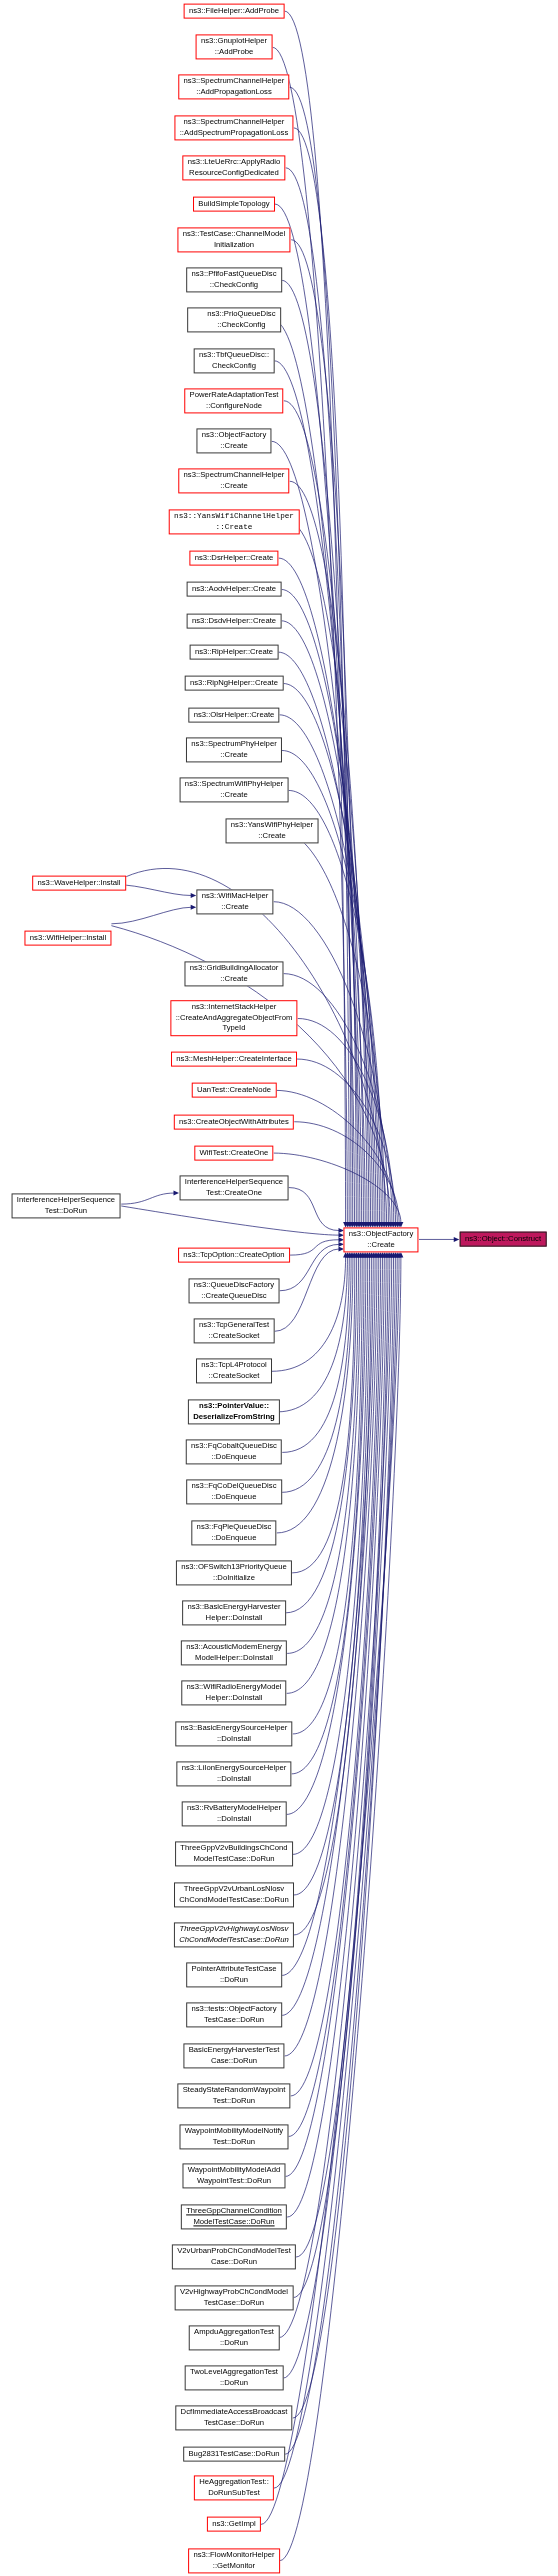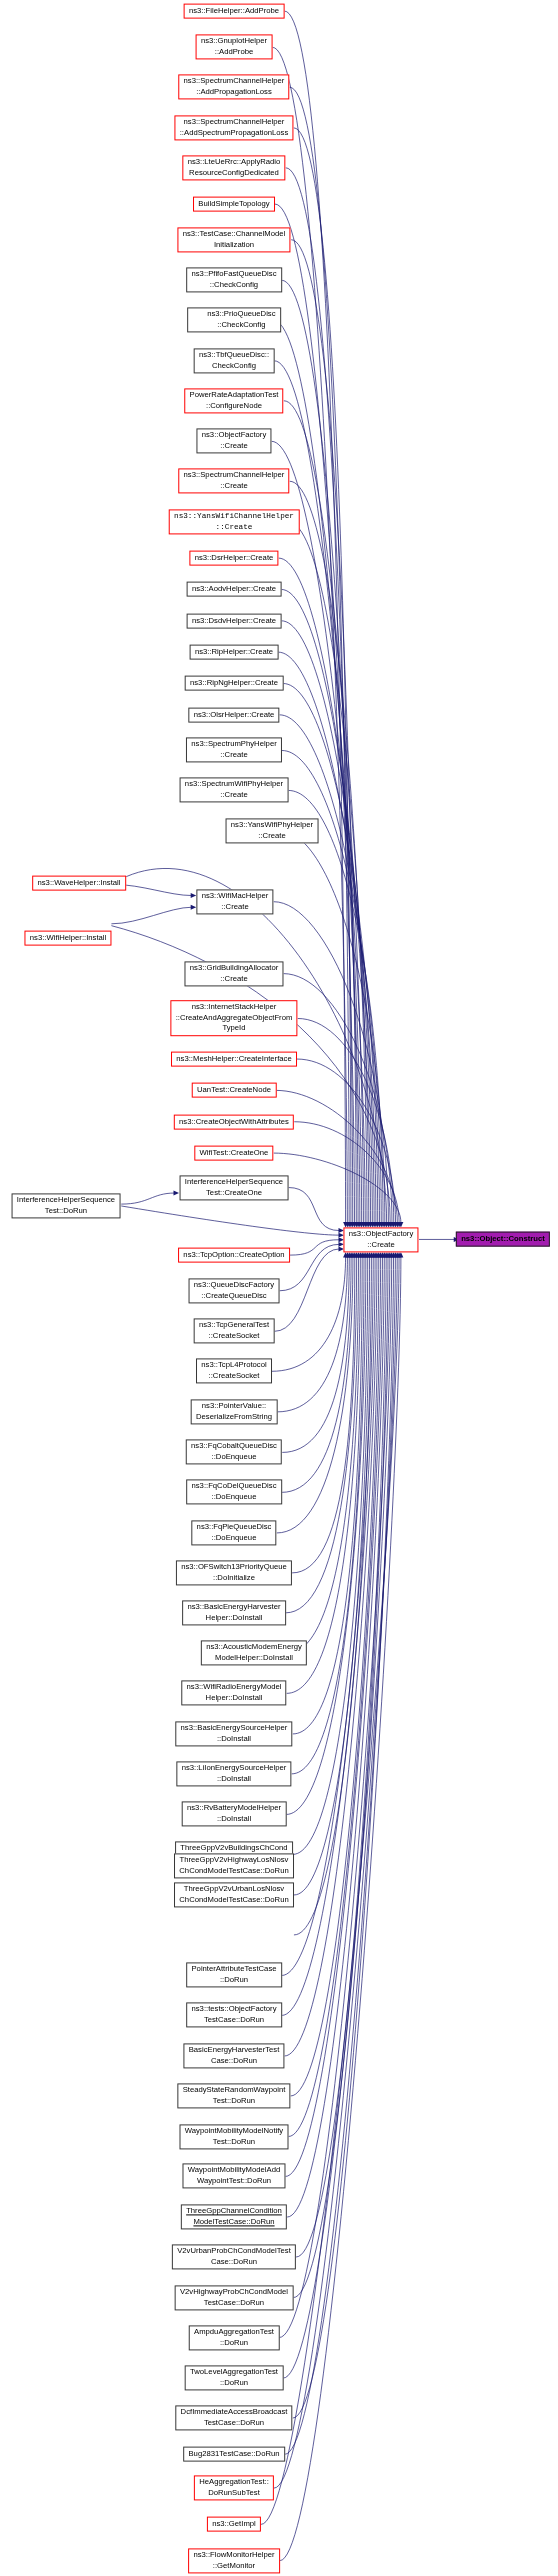--- a/index.html
+++ b/index.html
@@ -20,24 +20,23 @@
     line-height:10.4px;
     padding:1.2px 4.3px;
     text-align:center;
     white-space:pre-line;
     transform:translate(-50%,-50%);
     cursor:pointer;
   }
   .node.linked{border:0.6px solid #ff0000;}
   .node.hub{border:0.6px solid #ff0000;}
   .node.current{
-    background:#a21caf;
+    background:#be185d;
     border:0.9px solid #222222;
     cursor:default;
-    font-weight:bold;
   }
 </style>
 </head>
 <body>
 
 <div id="canvas">
   <svg id="edges" xmlns="http://www.w3.org/2000/svg" width="559" height="2576" viewBox="0 0 909 4191">
       <path d="M 462.5 18 C 547.5 18, 562 1567, 562 1989" fill="none" stroke="#191970" stroke-width="1.15"></path>
       <polygon points="558,1988 566,1988 562,1997" fill="#191970"></polygon>
       <path d="M 443 77 C 528 77, 564.9032258064516 1567, 564.9032258064516 1989" fill="none" stroke="#191970" stroke-width="1.15"></path>
@@ -234,47 +233,47 @@
     <div class="node linked" style="left: 234px; top: 1153px;">WifiTest::CreateOne</div>
     <div class="node plain" style="left: 234px; top: 1188px;">InterferenceHelperSequence
 Test::CreateOne</div>
     <div class="node linked" style="left: 234px; top: 1255px;">ns3::TcpOption::CreateOption</div>
     <div class="node plain" style="left: 234px; top: 1291px;">ns3::QueueDiscFactory
 ::CreateQueueDisc</div>
     <div class="node plain" style="left: 234px; top: 1331px;">ns3::TcpGeneralTest
 ::CreateSocket</div>
     <div class="node plain" style="left: 234px; top: 1371px;">ns3::TcpL4Protocol
 ::CreateSocket</div>
-    <div class="node plain" style="left: 234px; top: 1412px;">ns3::PointerValue::
+    <div class="node plain" style="left: 234px; top: 1412px; font-weight: bold;">ns3::PointerValue::
 DeserializeFromString</div>
     <div class="node plain" style="left: 234px; top: 1452px;">ns3::FqCobaltQueueDisc
 ::DoEnqueue</div>
     <div class="node plain" style="left: 234px; top: 1492px;">ns3::FqCoDelQueueDisc
 ::DoEnqueue</div>
     <div class="node plain" style="left: 234px; top: 1533px;">ns3::FqPieQueueDisc
 ::DoEnqueue</div>
     <div class="node plain" style="left: 234px; top: 1573px;">ns3::OFSwitch13PriorityQueue
 ::DoInitialize</div>
     <div class="node plain" style="left: 234px; top: 1613px;">ns3::BasicEnergyHarvester
 Helper::DoInstall</div>
-    <div class="node plain" style="left: 234px; top: 1653px; margin-left: 20px;">ns3::AcousticModemEnergy
+    <div class="node plain" style="left: 234px; top: 1653px;">ns3::AcousticModemEnergy
 ModelHelper::DoInstall</div>
     <div class="node plain" style="left: 234px; top: 1693px;">ns3::WifiRadioEnergyModel
 Helper::DoInstall</div>
     <div class="node plain" style="left: 234px; top: 1734px;">ns3::BasicEnergySourceHelper
 ::DoInstall</div>
     <div class="node plain" style="left: 234px; top: 1774px;">ns3::LiIonEnergySourceHelper
 ::DoInstall</div>
     <div class="node plain" style="left: 234px; top: 1814px;">ns3::RvBatteryModelHelper
 ::DoInstall</div>
     <div class="node plain" style="left: 234px; top: 1854px;">ThreeGppV2vBuildingsChCond
 ModelTestCase::DoRun</div>
     <div class="node plain" style="left: 234px; top: 1895px;">ThreeGppV2vUrbanLosNlosv
 ChCondModelTestCase::DoRun</div>
-    <div class="node plain" style="left: 234px; top: 1866px;">ThreeGppV2vHighwayLosNlosv
+    <div class="node plain" style="left: 234px; top: 1935px; font-style: italic;">ThreeGppV2vHighwayLosNlosv
 ChCondModelTestCase::DoRun</div>
     <div class="node plain" style="left: 234px; top: 1975px;">PointerAttributeTestCase
 ::DoRun</div>
     <div class="node plain" style="left: 234px; top: 2015px;">ns3::tests::ObjectFactory
 TestCase::DoRun</div>
     <div class="node plain" style="left: 234px; top: 2056px;">BasicEnergyHarvesterTest
 Case::DoRun</div>
     <div class="node plain" style="left: 234px; top: 2096px;">SteadyStateRandomWaypoint
 Test::DoRun</div>
     <div class="node plain" style="left: 234px; top: 2137px;">WaypointMobilityModelNotify

